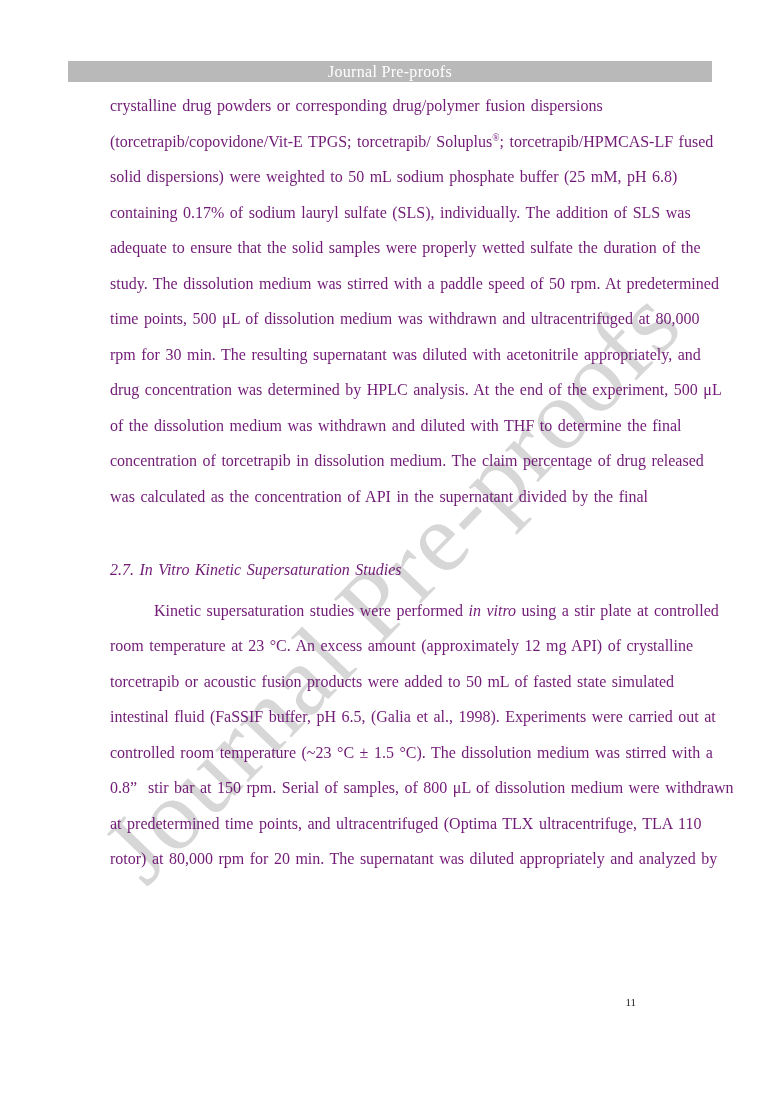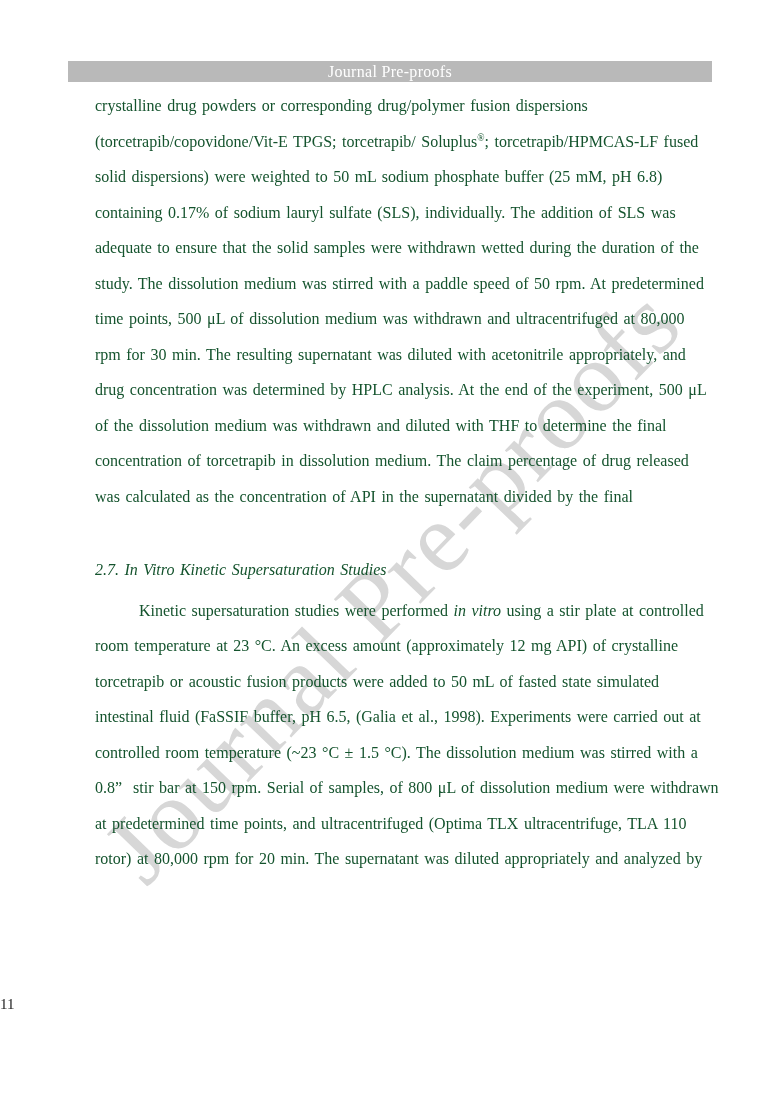--- a/index.html
+++ b/index.html
@@ -38,25 +38,25 @@
     transform: translate(-50%, -50%) rotate(-46deg);
     transform-origin: center center;
     font-size: 100px;
     color: #d7d7d7;
     white-space: nowrap;
     z-index: 0;
     letter-spacing: 2px;
   }
   .content {
     position: absolute;
-    left: 95px;
+    left: 110px;
     top: 88px;
     width: 600px;
     z-index: 1;
-    color: #14532d;
+    color: #701a75;
   }
   .para .line {
     white-space: pre;
     font-size: 16px;
     line-height: 35.5px;
     height: 35.5px;
     word-spacing: 1.5px;
   }
   .para.indent-first .line:first-child {
     text-indent: 44px;
@@ -73,22 +73,22 @@
     line-height: 35.5px;
     height: 35.5px;
     margin: 38px 0 5px 0;
     word-spacing: 1.5px;
   }
   .page-number {
     position: absolute;
     left: 0;
     top: 996px;
     width: 636px;
-    text-align: left;
-    font-size: 15px;
+    text-align: right;
+    font-size: 11px;
     color: #1d1d1d;
     z-index: 1;
   }
 </style>
 </head>
 <body>
 
 <div class="page">
 
   <div class="header-bar">
@@ -96,21 +96,21 @@
   </div>
 
   <div class="watermark">Journal Pre-proofs</div>
 
   <div class="content">
     <div class="para">
         <div class="line">crystalline drug powders or corresponding drug/polymer fusion dispersions</div>
         <div class="line">(torcetrapib/copovidone/Vit-E TPGS; torcetrapib/ Soluplus<sup>®</sup>; torcetrapib/HPMCAS-LF fused</div>
         <div class="line">solid dispersions) were weighted to 50 mL sodium phosphate buffer (25 mM, pH 6.8)</div>
         <div class="line">containing 0.17% of sodium lauryl sulfate (SLS), individually. The addition of SLS was</div>
-        <div class="line">adequate to ensure that the solid samples were withdrawn wetted during the duration of the</div>
+        <div class="line">adequate to ensure that the solid samples were properly wetted sulfate the duration of the</div>
         <div class="line">study. The dissolution medium was stirred with a paddle speed of 50 rpm. At predetermined</div>
         <div class="line">time points, 500 μL of dissolution medium was withdrawn and ultracentrifuged at 80,000</div>
         <div class="line">rpm for 30 min. The resulting supernatant was diluted with acetonitrile appropriately, and</div>
         <div class="line">drug concentration was determined by HPLC analysis. At the end of the experiment, 500 μL</div>
         <div class="line">of the dissolution medium was withdrawn and diluted with THF to determine the final</div>
         <div class="line">concentration of torcetrapib in dissolution medium. The claim percentage of drug released</div>
         <div class="line">was calculated as the concentration of API in the supernatant divided by the final</div>
       </div>
 
     <h2 class="section-heading">2.7. In Vitro Kinetic Supersaturation Studies</h2>

